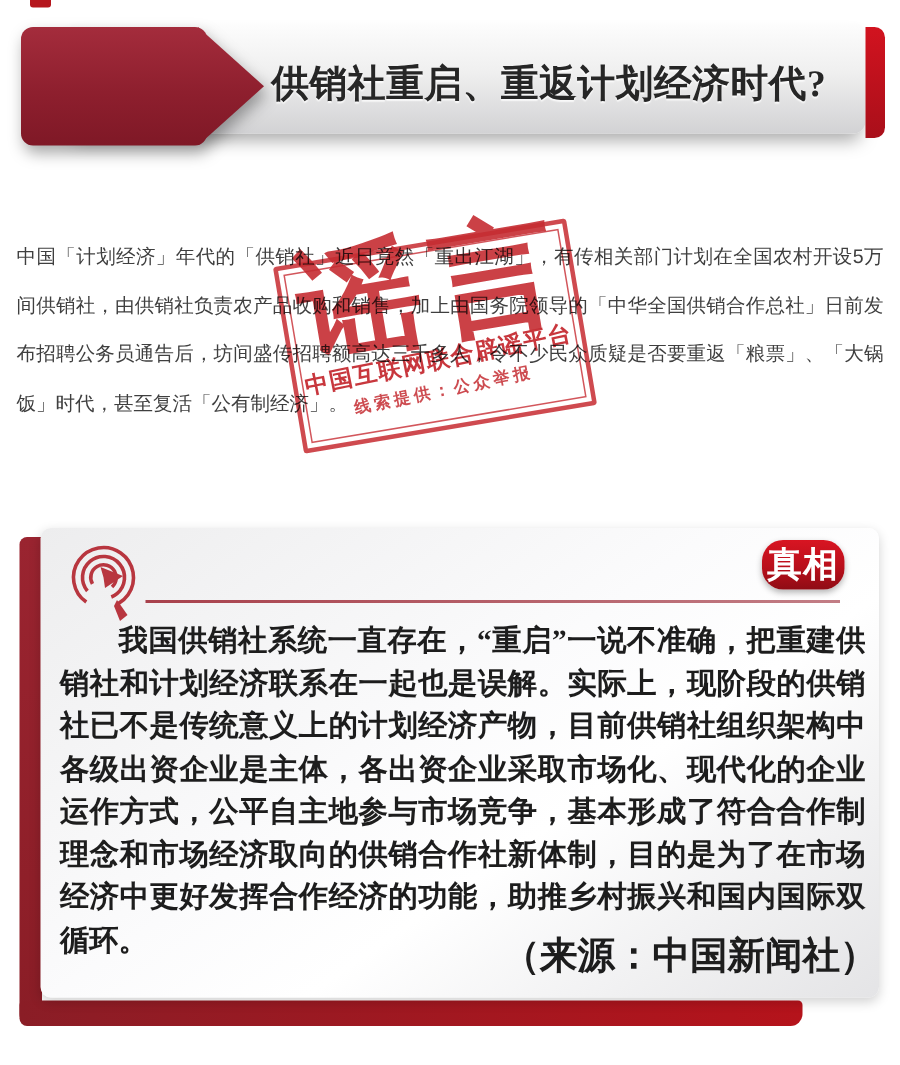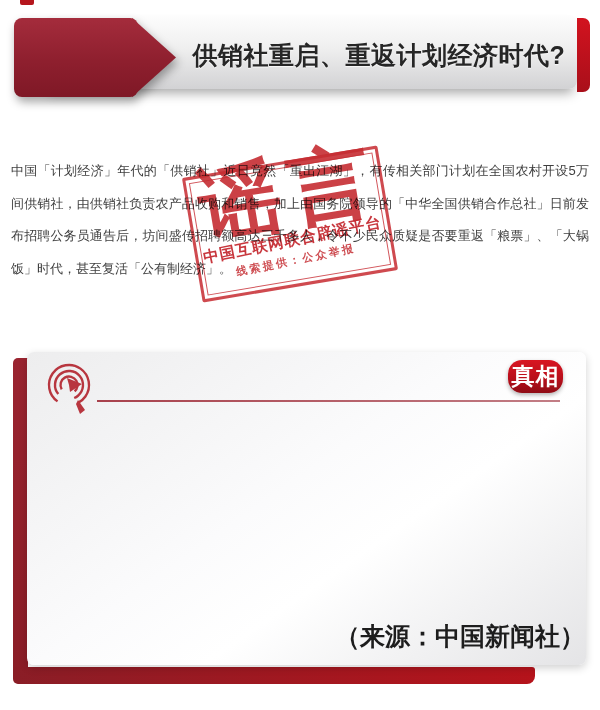--- a/index.html
+++ b/index.html
@@ -31,23 +31,22 @@
     clip-path:polygon(0 0,100% 50%,0 100%);
   }
   .rumor-tag .label{
     position:absolute;left:0;top:0;width:124px;height:79px;display:flex;align-items:center;justify-content:center;
     color:#ffffff;font-size:43px;font-weight:bold;font-family:"Liberation Serif", serif;
     text-shadow:0 2px 3px rgba(0,0,0,0.4);letter-spacing:1px;
   }
   .banner-title{
     position:absolute;left:181px;top:39px;width:396px;
     font-size:25px;font-weight:bold;color:#262626;
-    font-family:Liberation Sans, sans-serif;letter-spacing:0.5px;white-space:nowrap;
+    font-family:Liberation Serif, serif;letter-spacing:0.5px;white-space:nowrap;
     text-shadow:0 1px 1px rgba(255,255,255,0.8);
-    text-align:center;
   }
 
   
   .rumor-text{
     position:absolute;left:11px;top:155px;width:578px;
     font-size:13px;line-height:32.5px;color:#3f3f3f;text-align:justify;
     font-family:"Liberation Sans", sans-serif;
   }
 
   
@@ -132,14 +131,15 @@
     <g fill="none" stroke="#b8363f" stroke-width="2.4">
       <circle cx="24" cy="25" r="20" stroke-dasharray="103 23" transform="rotate(125 24 25)"></circle>
       <circle cx="24" cy="25" r="14" stroke-dasharray="70 18" transform="rotate(140 24 25)"></circle>
       <circle cx="24" cy="25" r="8.5" stroke-dasharray="38 15" transform="rotate(150 24 25)"></circle>
     </g>
     <path d="M22 18 L37 24 L25 32 L24 25 Z" fill="#b8363f"></path>
     <path d="M33 40 L40 50 L35 54 L31 44 Z" fill="#b8363f"></path>
   </svg>
   <div class="divider"></div>
   <div class="truth-badge">真相</div>
+  <div class="truth-text">我国供销社系统一直存在，“重启”一说不准确，把重建供销社和计划经济联系在一起也是误解。实际上，现阶段的供销社已不是传统意义上的计划经济产物，目前供销社组织架构中各级出资企业是主体，各出资企业采取市场化、现代化的企业运作方式，公平自主地参与市场竞争，基本形成了符合合作制理念和市场经济取向的供销合作社新体制，目的是为了在市场经济中更好发挥合作经济的功能，助推乡村振兴和国内国际双循环。</div>
   <div class="truth-source">（来源：中国新闻社）</div>
 </div>
 
 </body></html>

